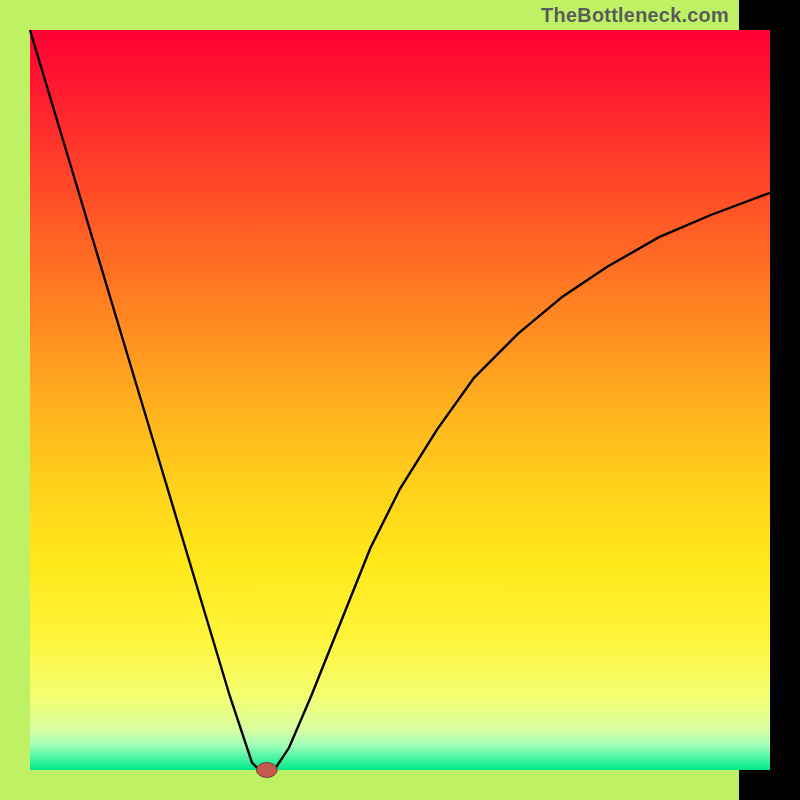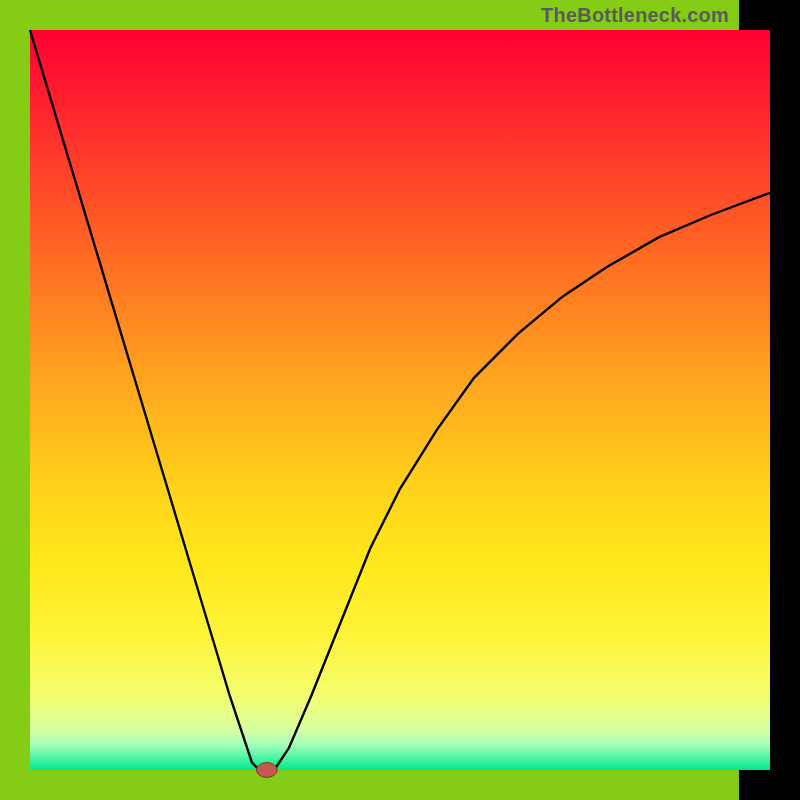--- a/index.html
+++ b/index.html
@@ -8,21 +8,21 @@
     width: 800px;
     height: 800px;
     background: #000;
     font-family: Arial, Helvetica, sans-serif;
     overflow: hidden;
   }
   .frame {
     position: relative;
     width: 739px;
     height: 800px;
-    background: #84cc16;
+    background: #bef264;
   }
   .watermark {
     position: absolute;
     top: 4px;
     right: 10px;
     color: #5a5a5a;
     font-size: 20px;
     font-weight: 600;
     letter-spacing: 0.2px;
     user-select: none;

